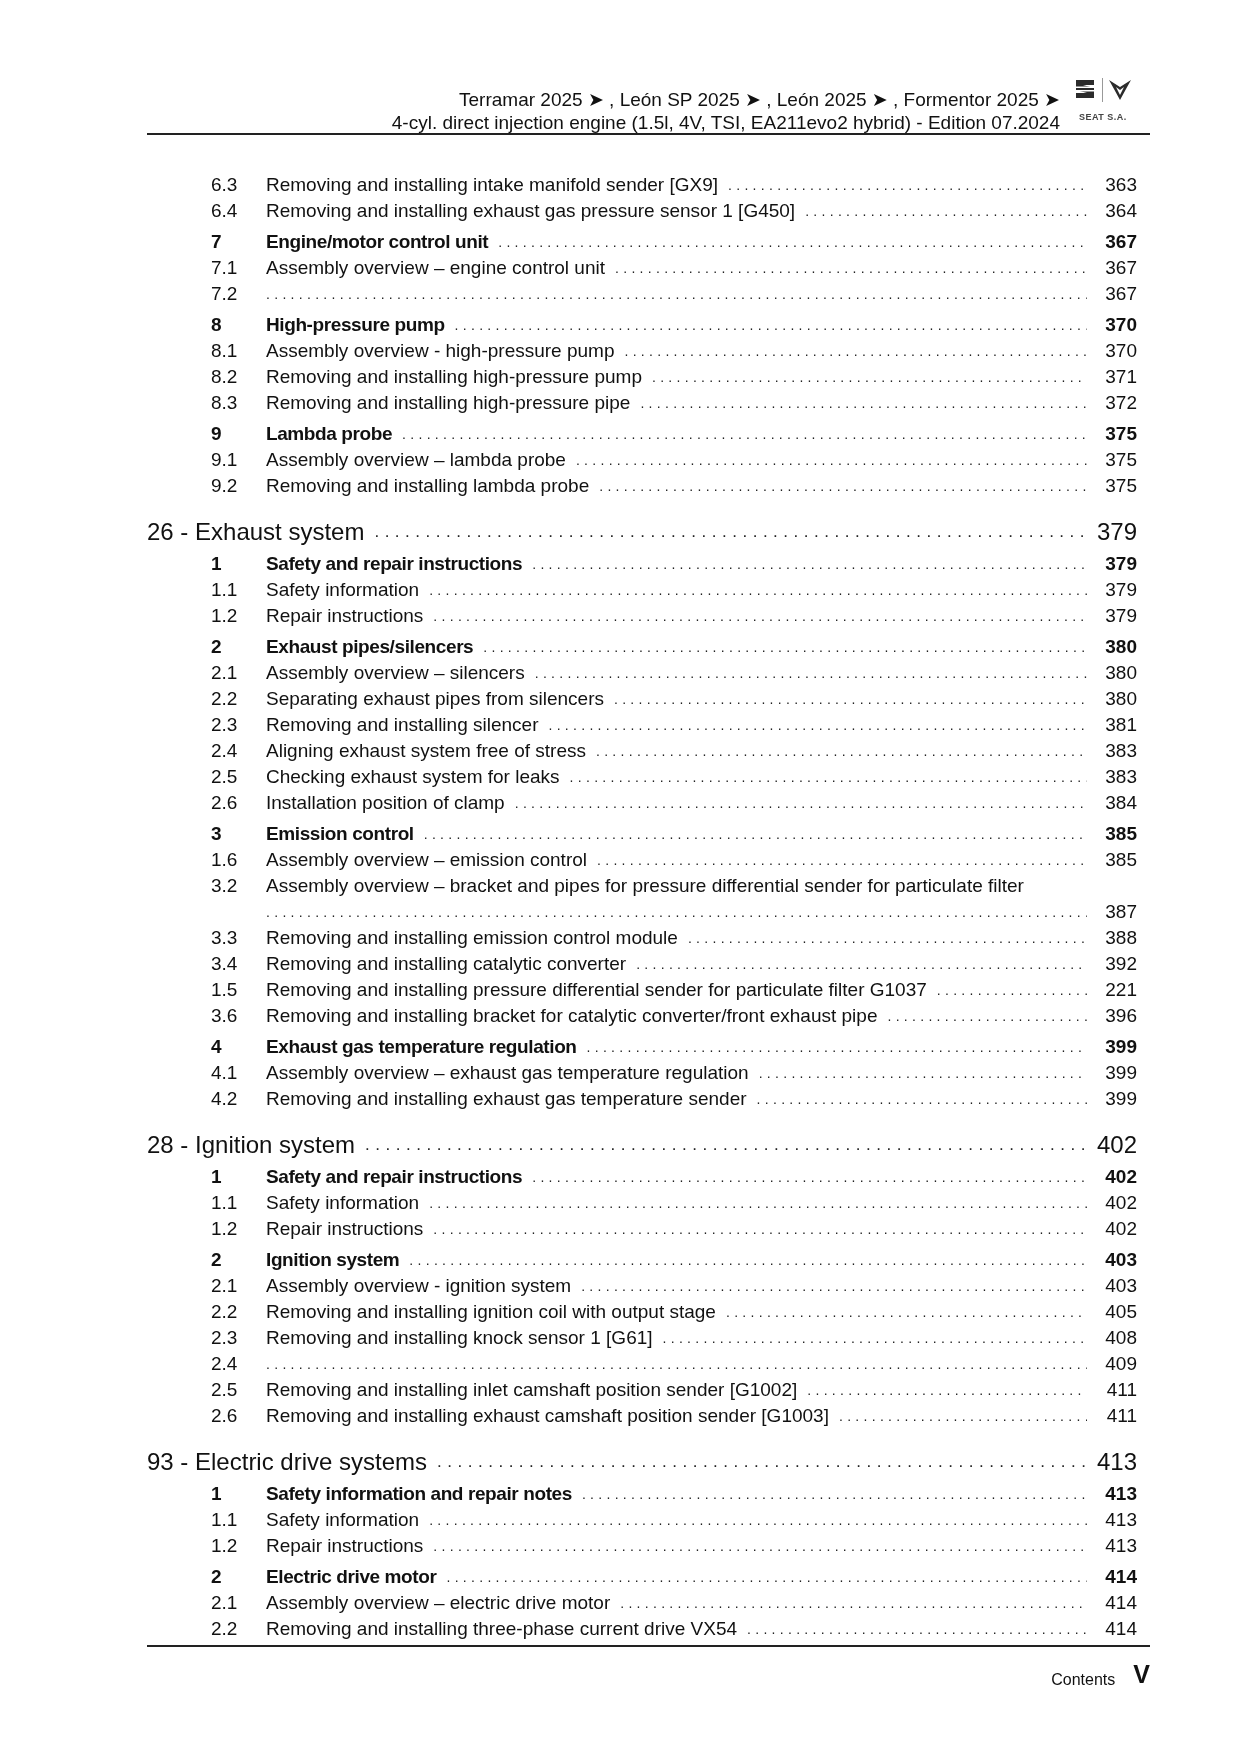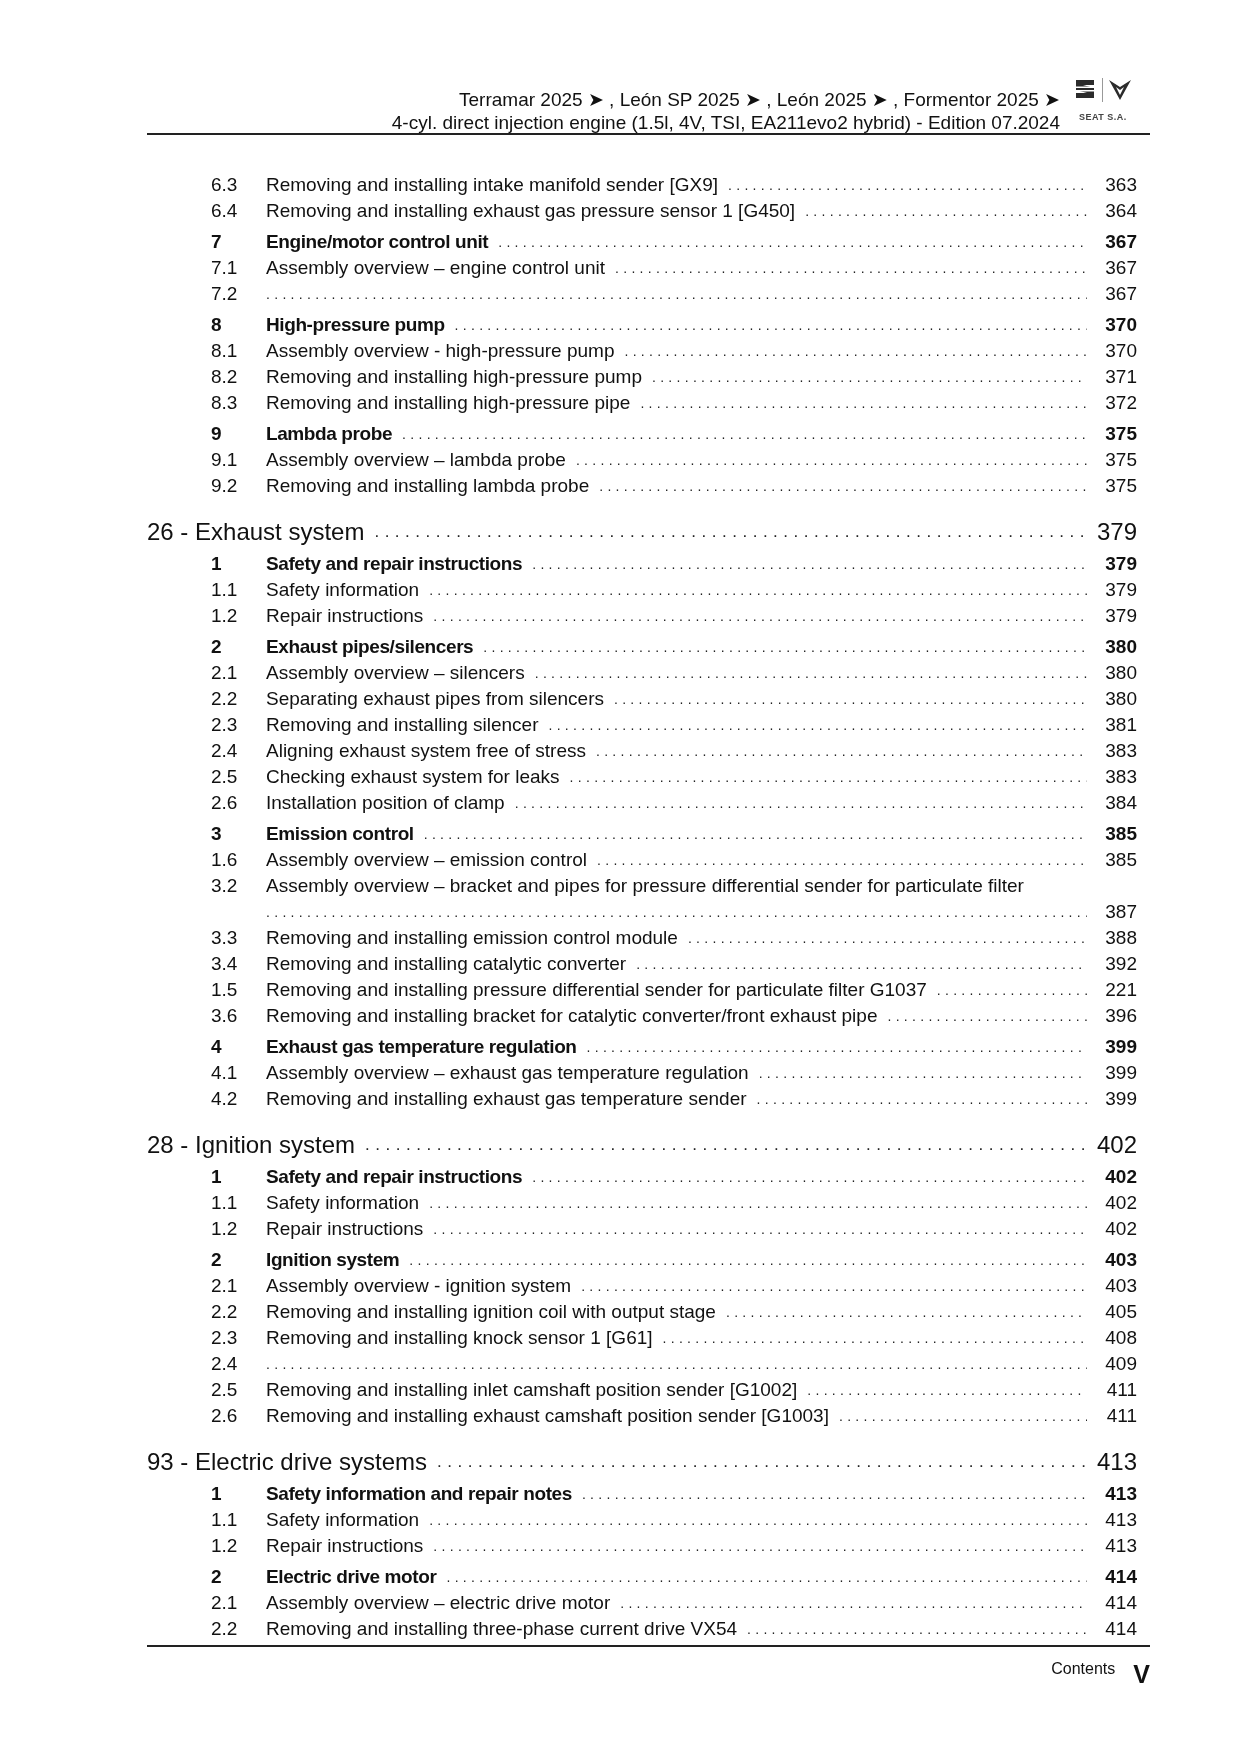--- a/index.html
+++ b/index.html
@@ -26,21 +26,21 @@
   .row .page { min-width:38px; text-align:right; padding-left:12px; white-space:nowrap; }
   .row.section .title, .row.section .num, .row.section .page { font-weight:bold; }
   .row.section .title { letter-spacing:-0.4px; }
   .row.chapter { height:34px; line-height:34px; font-size:24px; margin-top:16px; margin-bottom:2px; }
   .row.chapter .title-wrap { left:0; }
   .row.chapter .dots { font-size:17px; letter-spacing:5.5px; }
   .row.wrap2 { height:52px; }
   .row.wrap2 .title-wrap { flex-wrap:wrap; }
   .row.wrap2 .title { width:100%; }
   .row.wrap2 .dots { flex:1; }
-  .footer { position:absolute; right:90px; top:1660px; display:flex; align-items:flex-start; gap:18px; }
+  .footer { position:absolute; right:90px; top:1660px; display:flex; align-items:flex-end; gap:18px; }
   .footer .label { font-size:16px; }
   .footer .pageno { font-size:25px; font-weight:bold; }
 </style>
 </head>
 <body>
 
 <div class="header">
   <div class="lines">
     <div class="line1">Terramar 2025 ➤ , León SP 2025 ➤ , León 2025 ➤ , Formentor 2025 ➤</div>
     <div class="line2">4-cyl. direct injection engine (1.5l, 4V, TSI, EA211evo2 hybrid) - Edition 07.2024</div>

